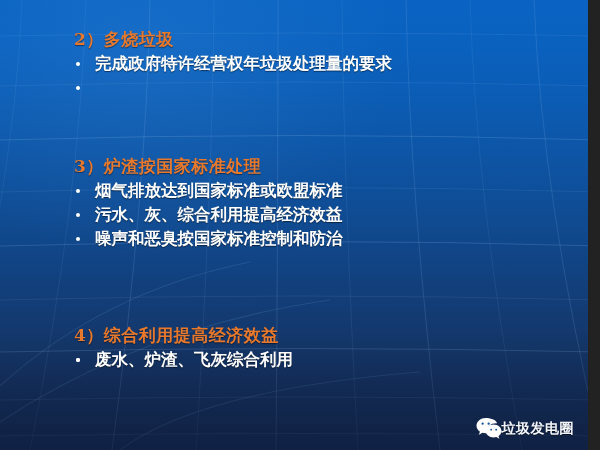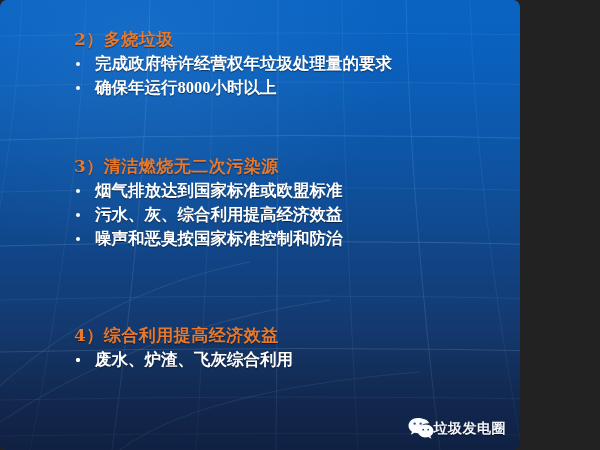--- a/index.html
+++ b/index.html
@@ -3,36 +3,35 @@
 <meta charset="utf-8">
 <title>Slide</title>
 <style>
   html, body {
     margin: 0;
     padding: 0;
     background: #222;
   }
   #slide {
     position: relative;
-    width: 520px;
+    width: 588px;
     height: 450px;
     overflow: hidden;
     font-family: "DejaVu Sans", "Liberation Sans", sans-serif;
     background:
       linear-gradient(180deg,
         #0a63c2 0%,
         #0a62c0 8%,
         #0b5db6 20%,
         #0d55a6 34%,
         #104a90 50%,
         #123f7b 64%,
         #143668 78%,
         #152d58 90%,
         #15284f 100%);
-    border-radius: 7px;
     -webkit-font-smoothing: antialiased;
   }
 
   
   .bg-layer {
     position: absolute;
     inset: 0;
     pointer-events: none;
   }
   .bg-layer svg {
@@ -204,28 +203,27 @@
       <div class="heading">
         <span class="num">2）</span><span>多烧垃圾</span>
       </div>
       <ul class="bullets">
         <li>
           <span class="dot"></span>
           <span>完成政府特许经营权年垃圾处理量的要求</span>
         </li>
         <li>
           <span class="dot"></span>
-          <span>确保年运行8000小时以上</span>
         </li>
       </ul>
     </div>
 
     <div class="block" id="block-3">
       <div class="heading">
-        <span class="num">3）</span><span>清洁燃烧无二次污染源</span>
+        <span class="num">3）</span><span>炉渣按国家标准处理</span>
       </div>
       <ul class="bullets">
         <li>
           <span class="dot"></span>
           <span>烟气排放达到国家标准或欧盟标准</span>
         </li>
         <li>
           <span class="dot"></span>
           <span>污水、灰、综合利用提高经济效益</span>
         </li>

